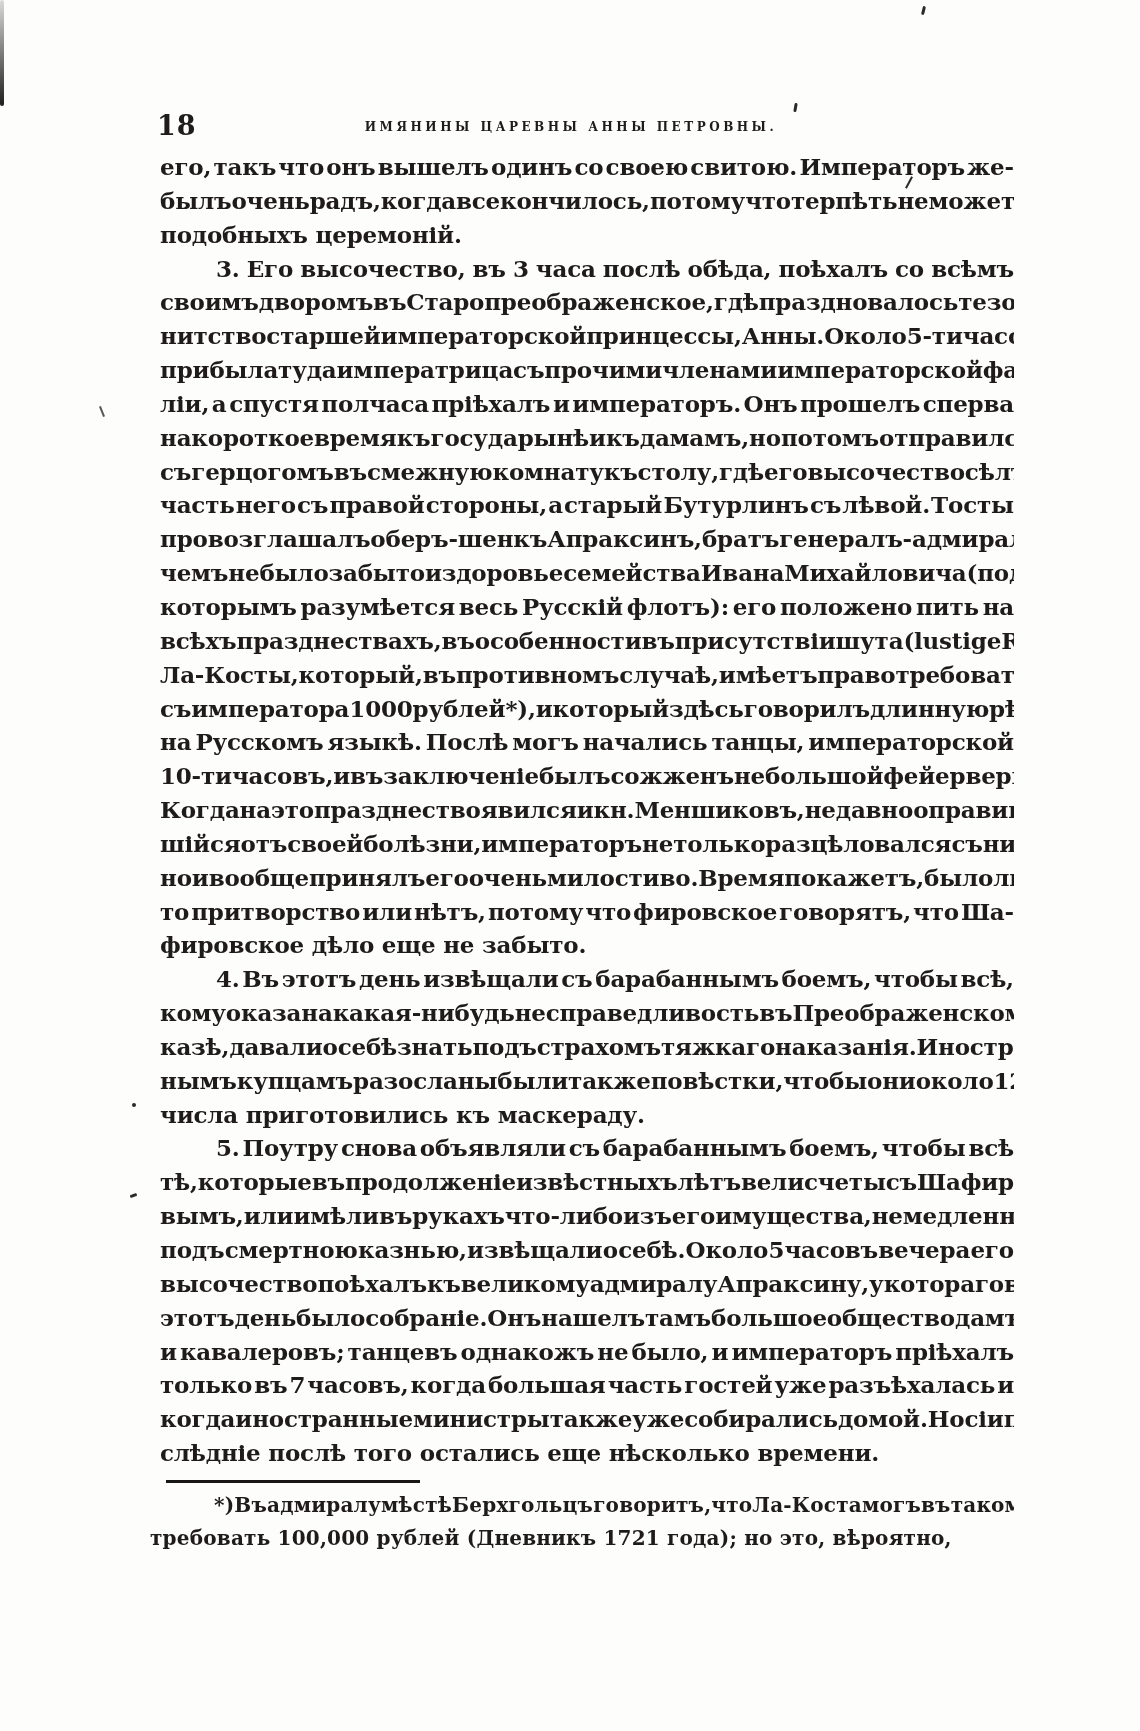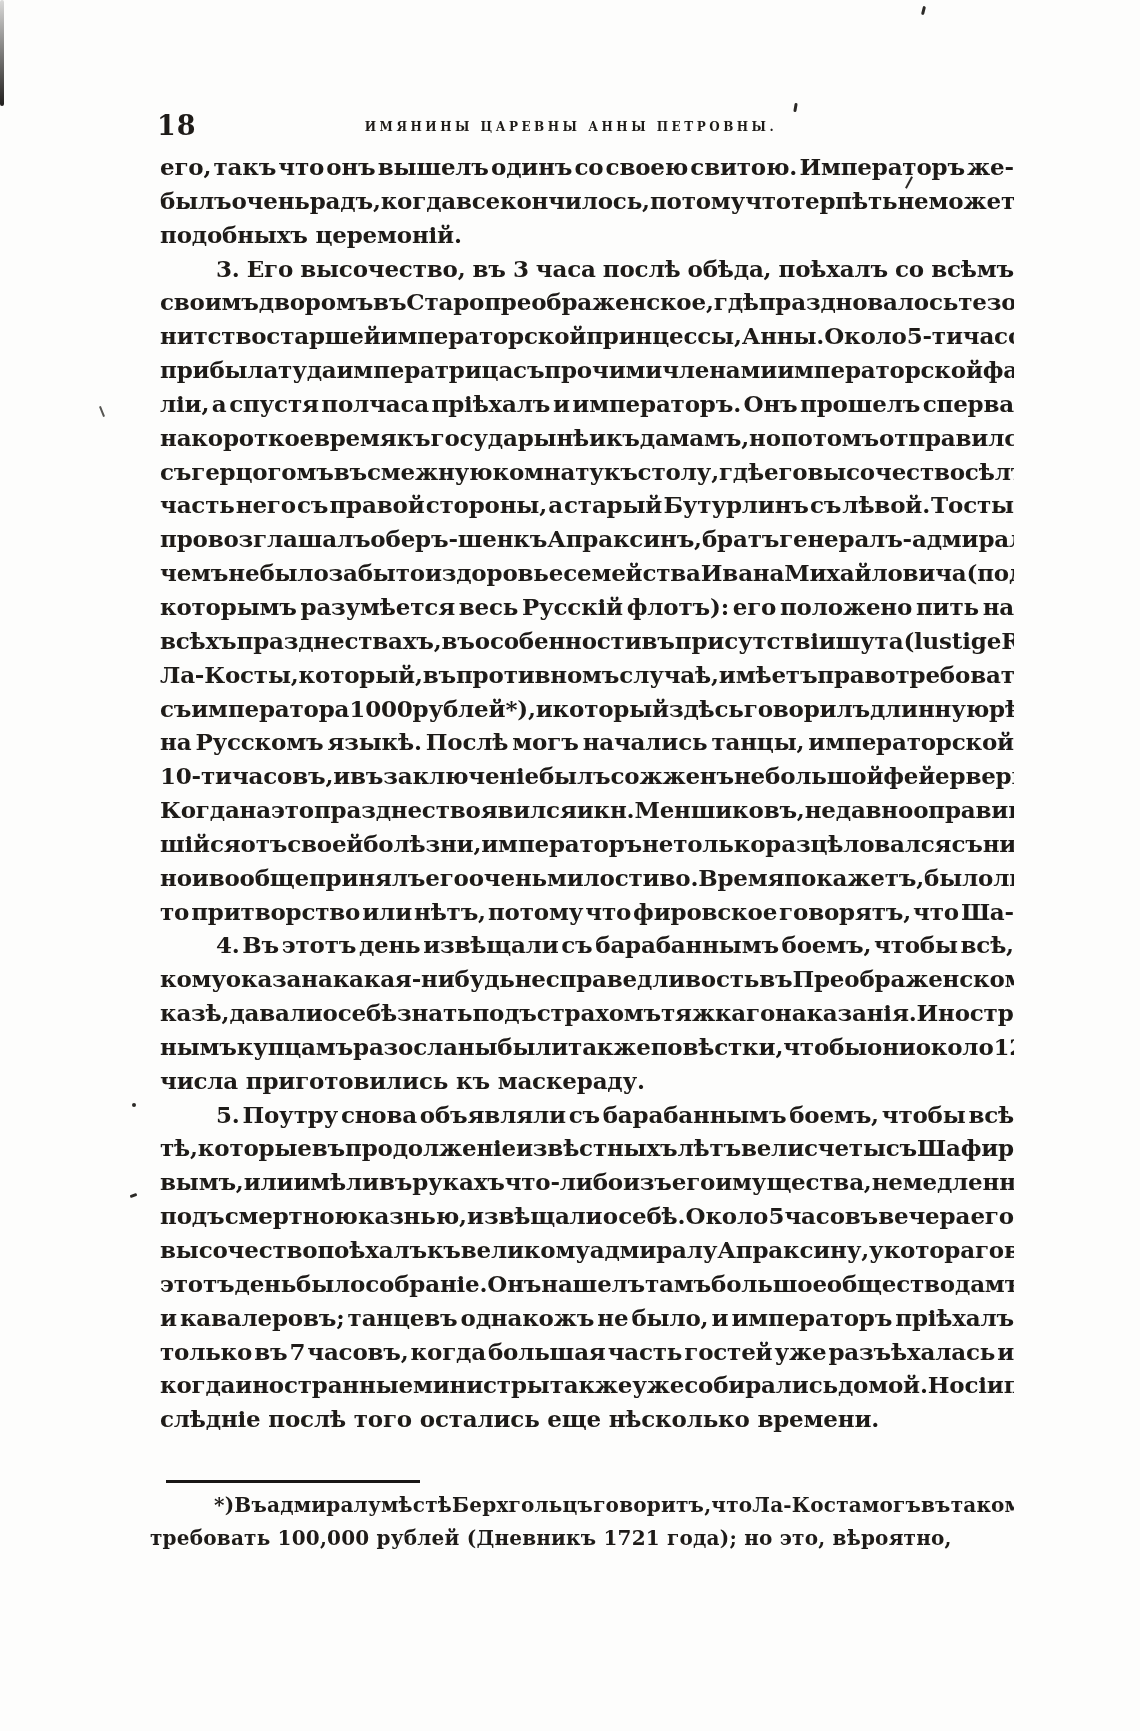--- a/index.html
+++ b/index.html
@@ -314,20 +314,21 @@
         <span>притворство</span>
         <span>или</span>
         <span>нѣтъ,</span>
         <span>потому</span>
         <span>что</span>
         <span>фировское</span>
         <span>говорятъ,</span>
         <span>что</span>
         <span>Ша-</span>
       </div>
+      <div class="line plain">фировское дѣло еще не забыто.</div>
       <div class="line just ind">
         <span>4.</span>
         <span>Въ</span>
         <span>этотъ</span>
         <span>день</span>
         <span>извѣщали</span>
         <span>съ</span>
         <span>барабаннымъ</span>
         <span>боемъ,</span>
         <span>чтобы</span>

